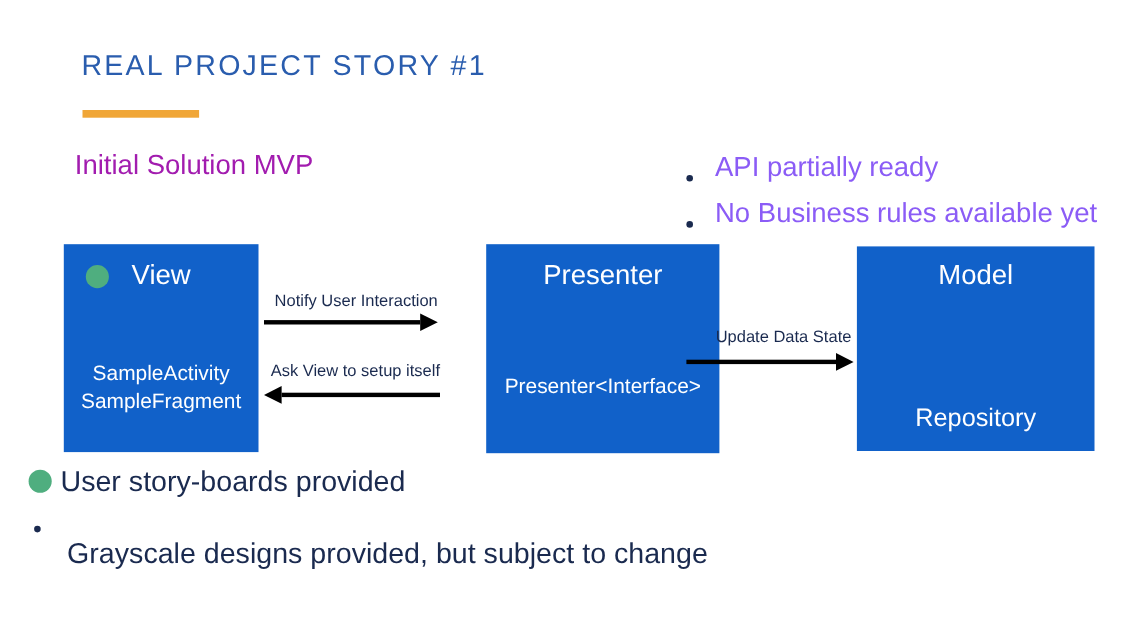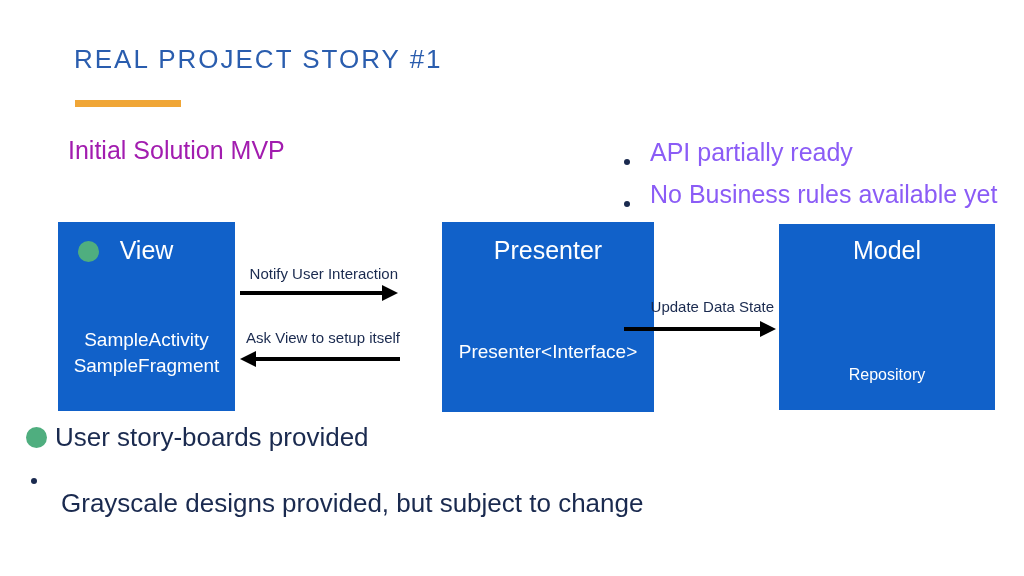--- a/index.html
+++ b/index.html
@@ -19,21 +19,21 @@
   
   .box{position:absolute;background:#1161C9;color:#ffffff;}
   .box-view{left:58px;top:222px;width:177px;height:189px;}
   .box-presenter{left:410px;top:222px;width:212px;height:190px;margin-left:32px;}
   .box-model{left:779px;top:224px;width:216px;height:186px;}
   .box-title{position:absolute;top:14px;left:0;right:0;text-align:center;font-size:25px;}
   .box-model .box-title{top:12px;}
   .status-dot{position:absolute;left:20px;top:19px;width:21px;height:21px;border-radius:50%;background:#4FAE7F;}
   .view-lines{position:absolute;top:105px;left:0;right:0;text-align:center;font-size:19px;line-height:26px;}
   .presenter-sub{position:absolute;top:119px;left:0;right:0;text-align:center;font-size:19px;}
-  .model-sub{position:absolute;top:142px;left:0;right:0;text-align:center;font-size:16px;}
+  .model-sub{position:absolute;top:142px;left:0;right:0;text-align:center;font-size:23px;}
 
   
   .arrow-label{position:absolute;font-size:15px;color:#1A2A4F;text-align:right;white-space:nowrap;}
   .lbl-notify{left:240px;top:265px;width:158px;}
   .lbl-ask{left:240px;top:329px;width:160px;}
   .lbl-update{left:624px;top:298px;width:150px;}
   .shaft{position:absolute;height:4px;background:#000000;}
   .shaft-notify{left:240px;top:291px;width:142px;}
   .shaft-ask{left:256px;top:357px;width:144px;}
   .shaft-update{left:624px;top:327px;width:136px;}

